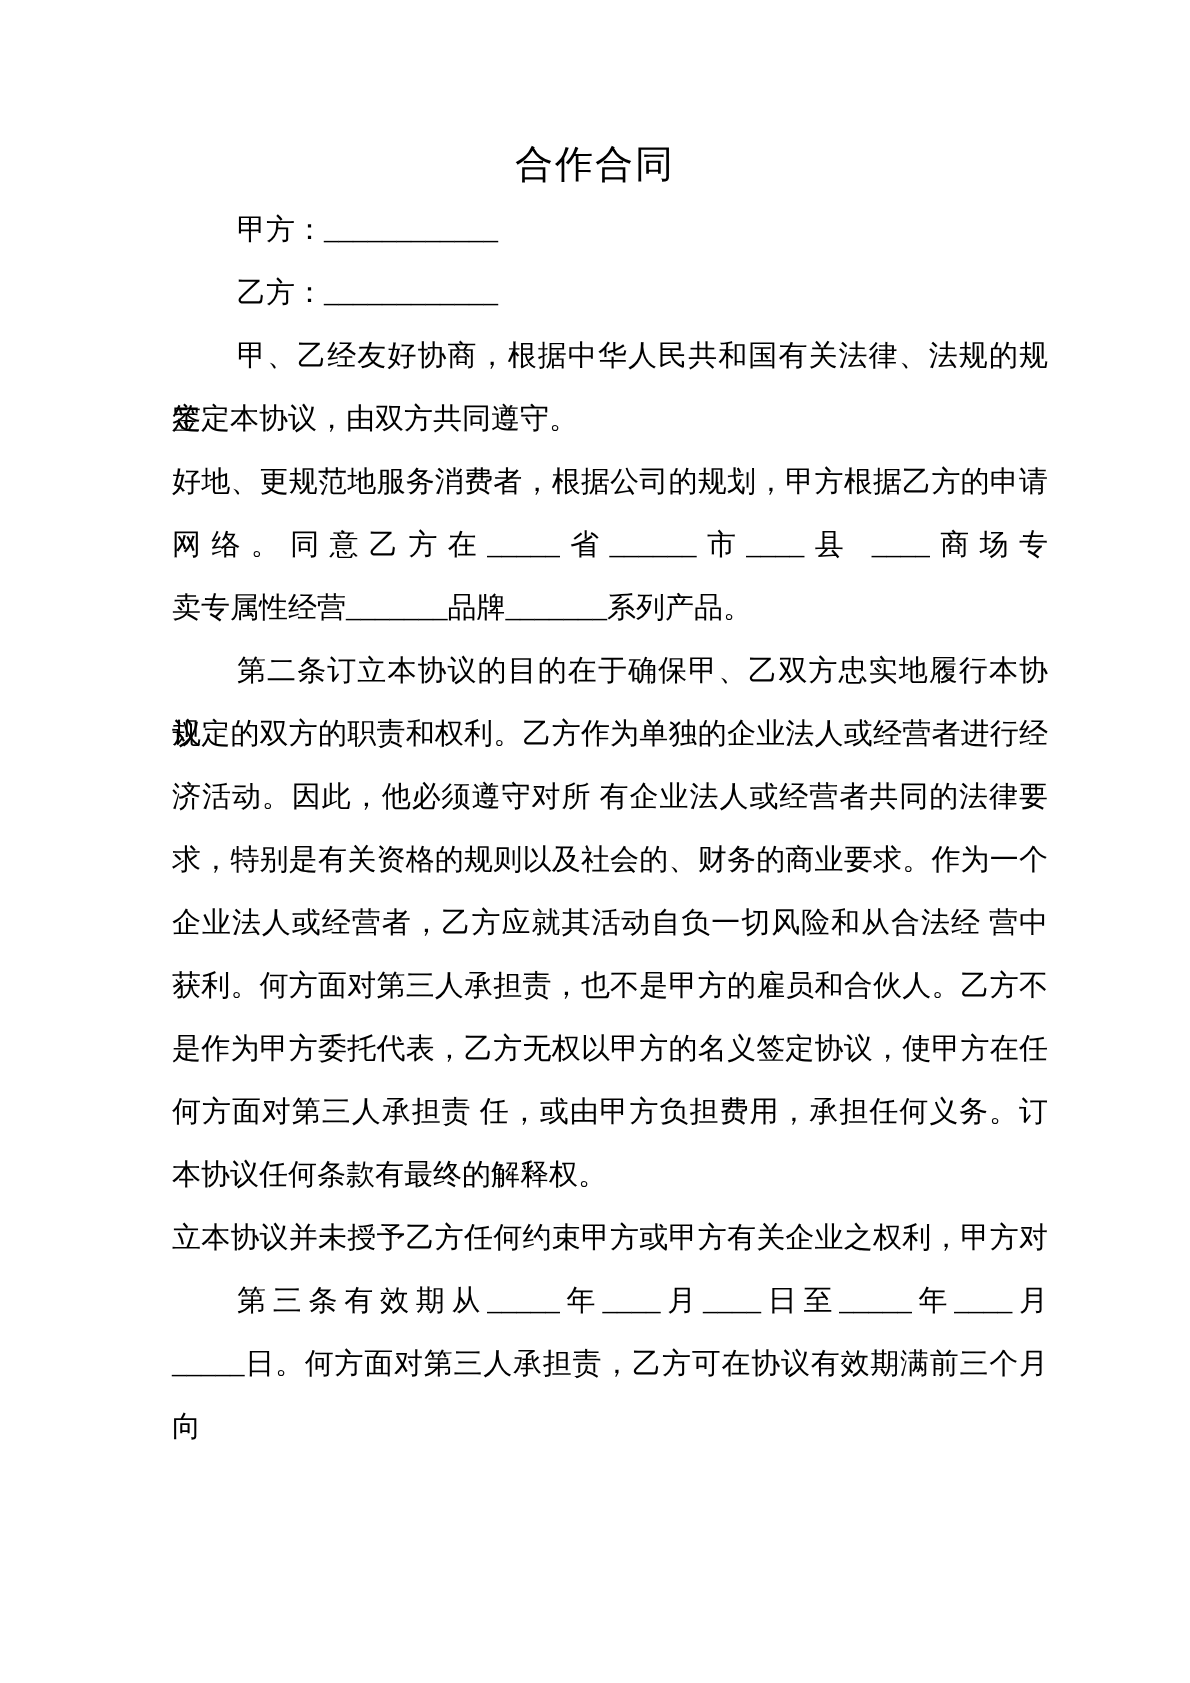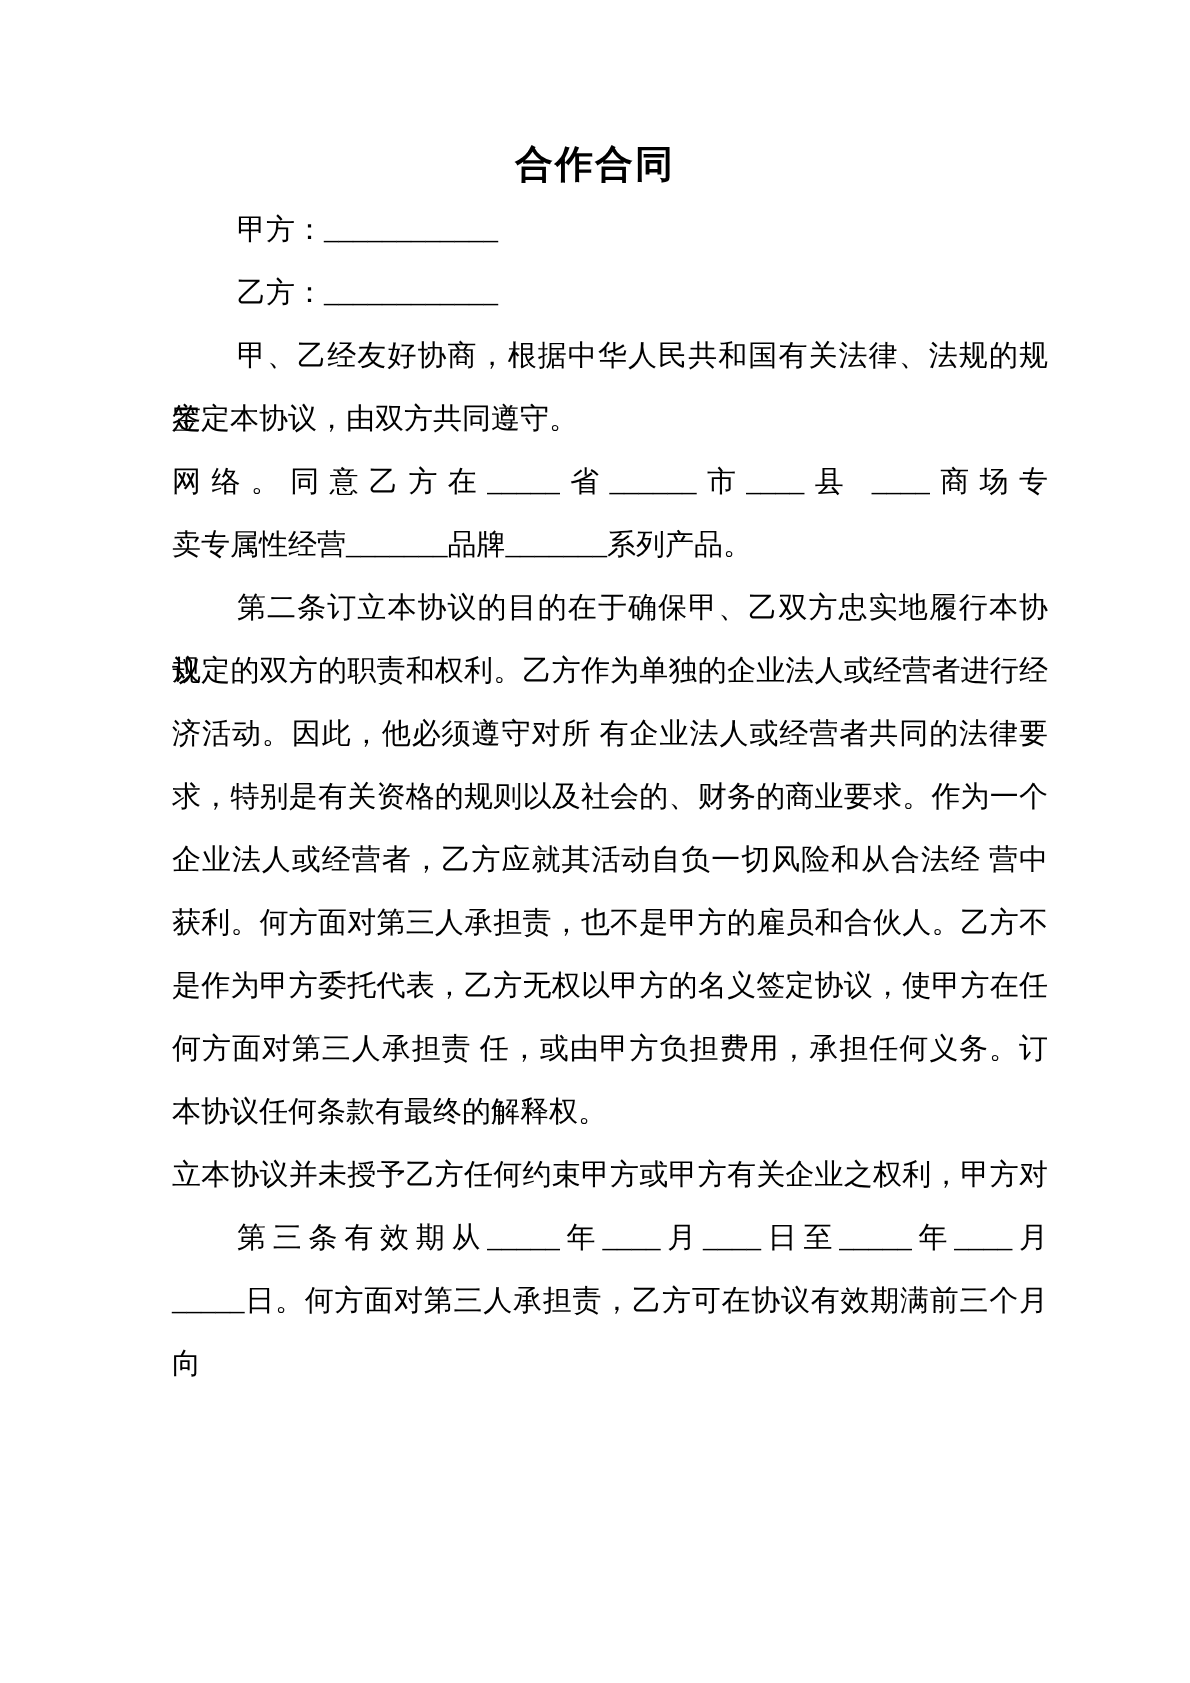--- a/index.html
+++ b/index.html
@@ -17,21 +17,21 @@
     box-sizing: border-box;
     padding-top: 131px;
     overflow: hidden;
   }
   .doc-title {
     margin: 0;
     width: 1190px;
     height: 67px;
     line-height: 67px;
     font-size: 38px;
-    font-weight: bold;
+    font-weight: normal;
     text-align: center;
     letter-spacing: 2px;
   }
   .body-text {
     margin-left: 172px;
     width: 876px;
     font-size: 29px;
   }
   .line {
     height: 63px;
@@ -64,20 +64,21 @@
 
   <div class="body-text">
 
     <div class="line plain indent"><span>甲方：</span><span class="blank">____________</span></div>
 
     <div class="line plain indent"><span>乙方：</span><span class="blank">____________</span></div>
 
     <div class="line indent">甲、乙经友好协商，根据中华人民共和国有关法律、法规的规定</div>
     <div class="line end">签定本协议，由双方共同遵守。</div>
 
+    <div class="line">好地、更规范地服务消费者，根据公司的规划，甲方根据乙方的申请</div>
     <div class="line">网络。同意乙方在_____省______市____县 ____商场专</div>
     <div class="line end">卖专属性经营_______品牌_______系列产品。</div>
 
     <div class="line indent">第二条订立本协议的目的在于确保甲、乙双方忠实地履行本协议</div>
     <div class="line">规定的双方的职责和权利。乙方作为单独的企业法人或经营者进行经</div>
     <div class="line">济活动。因此，他必须遵守对所 有企业法人或经营者共同的法律要</div>
     <div class="line">求，特别是有关资格的规则以及社会的、财务的商业要求。作为一个</div>
     <div class="line">企业法人或经营者，乙方应就其活动自负一切风险和从合法经 营中</div>
     <div class="line">获利。何方面对第三人承担责，也不是甲方的雇员和合伙人。乙方不</div>
     <div class="line">是作为甲方委托代表，乙方无权以甲方的名义签定协议，使甲方在任</div>

